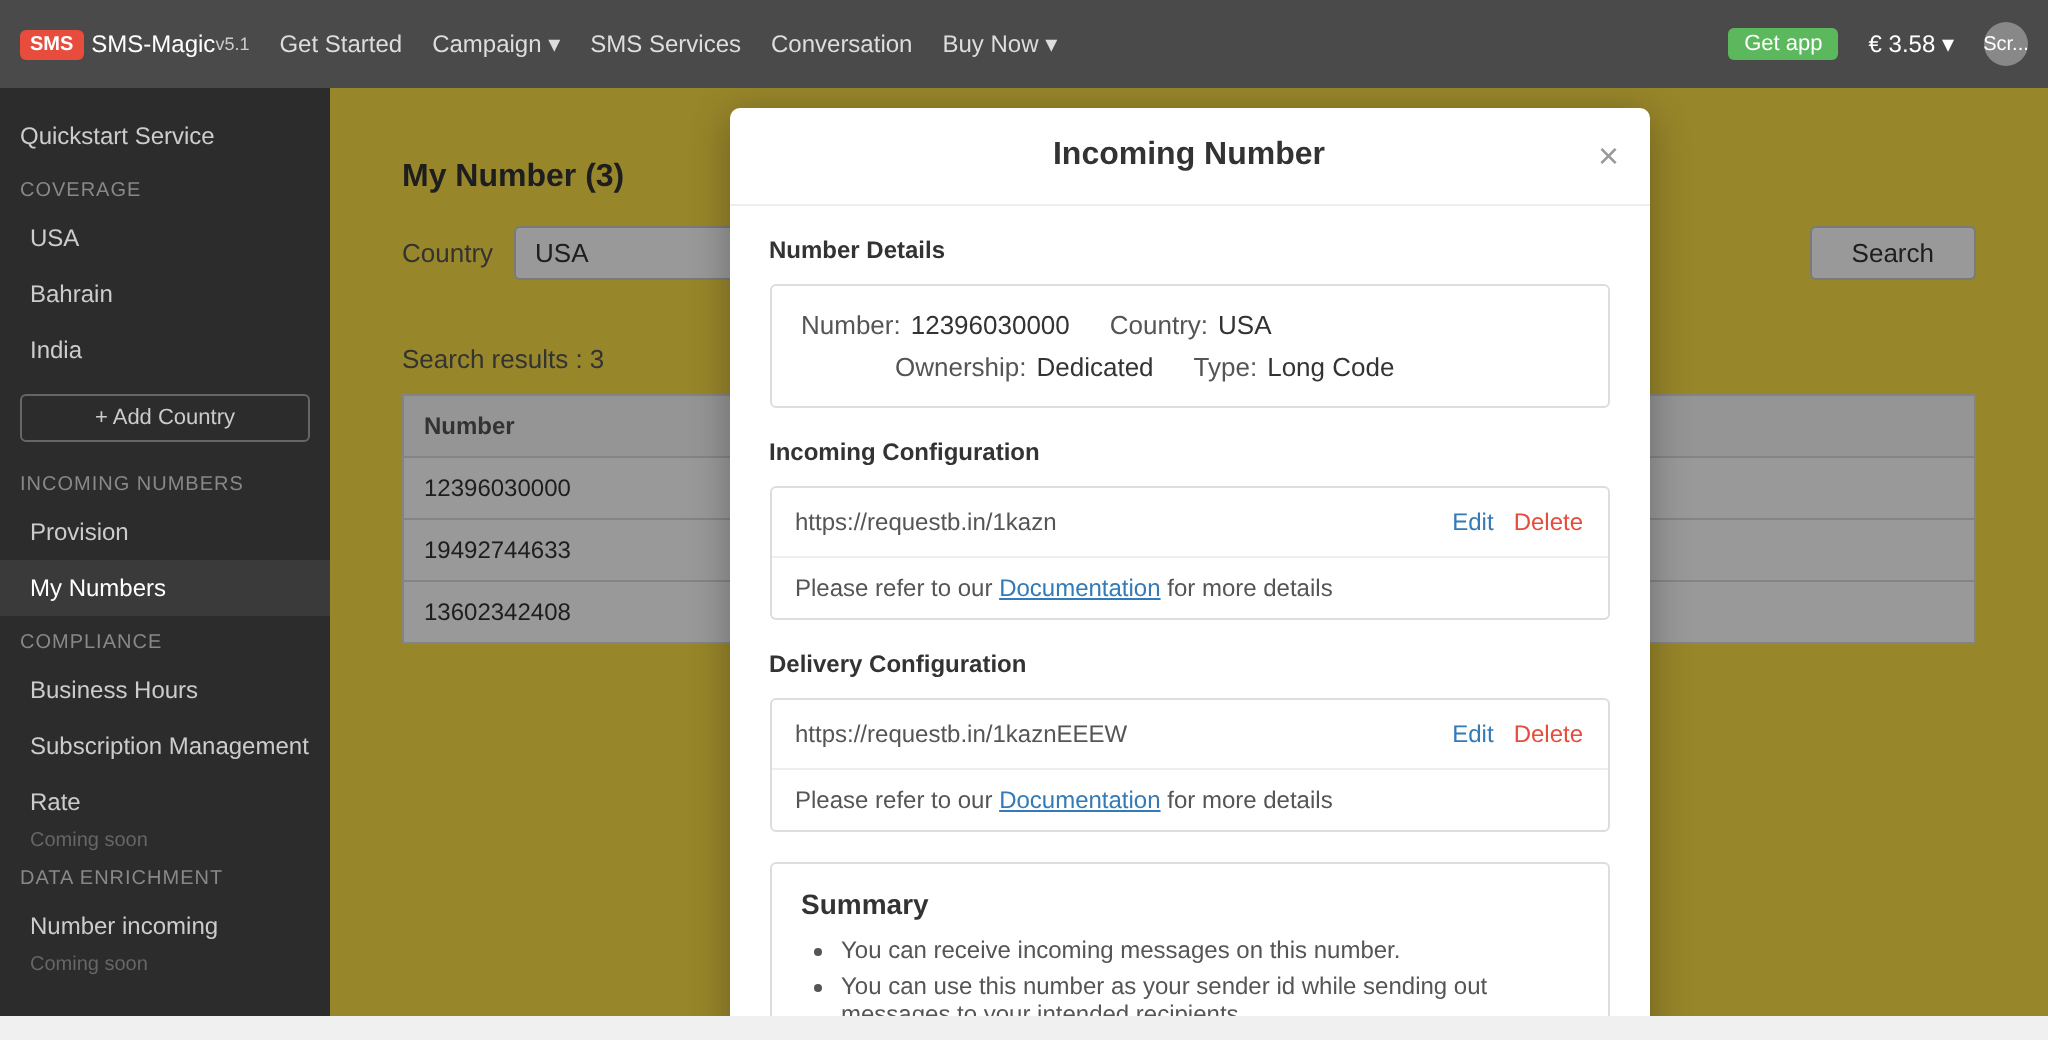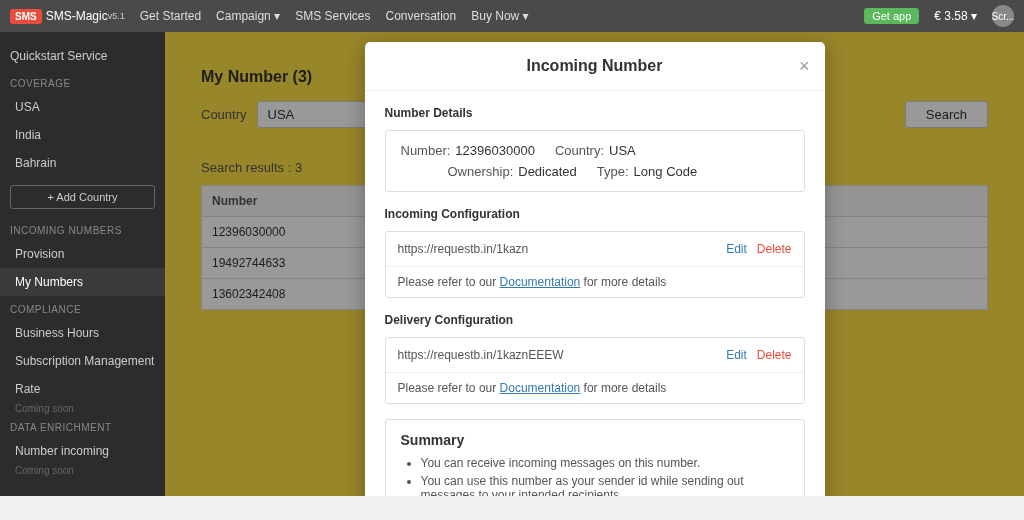--- a/index.html
+++ b/index.html
@@ -1,21 +1,21 @@
 <!DOCTYPE html>
 <html><head>
   <meta charset="utf-8">
   <style>
     * { box-sizing: border-box; margin: 0; padding: 0; }
     body { font-family: Arial, sans-serif; font-size: 13px; background: #f0f0f0; overflow: hidden; width: 1024px; height: 520px; }
 
     
     .top-nav {
       background: #4a4a4a;
-      height: 32px;
+      height: 44px;
       display: flex;
       align-items: center;
       padding: 0 10px;
       color: #fff;
       font-size: 12px;
       position: relative;
     }
     .top-nav .logo {
       display: flex;
       align-items: center;
@@ -230,22 +230,22 @@
     <div class="user-icon">Scr...</div>
   </div>
 </div>
 
 <div class="main-layout">
 
   <div class="sidebar">
     <div class="sidebar-item">Quickstart Service</div>
     <div class="sidebar-section-title">COVERAGE</div>
     <div class="sidebar-item sub">USA</div>
+    <div class="sidebar-item sub">Bahrain</div>
     <div class="sidebar-item sub">India</div>
-    <div class="sidebar-item sub">Bahrain</div>
     <button class="add-country-btn">+ Add Country</button>
     <div class="sidebar-section-title">INCOMING NUMBERS</div>
     <div class="sidebar-item sub">Provision</div>
     <div class="sidebar-item sub active">My Numbers</div>
     <div class="sidebar-section-title">COMPLIANCE</div>
     <div class="sidebar-item sub">Business Hours</div>
     <div class="sidebar-item sub">Subscription Management</div>
     <div class="sidebar-item sub">Rate</div>
     <div class="coming-soon">Coming soon</div>
     <div class="sidebar-section-title">DATA ENRICHMENT</div>

